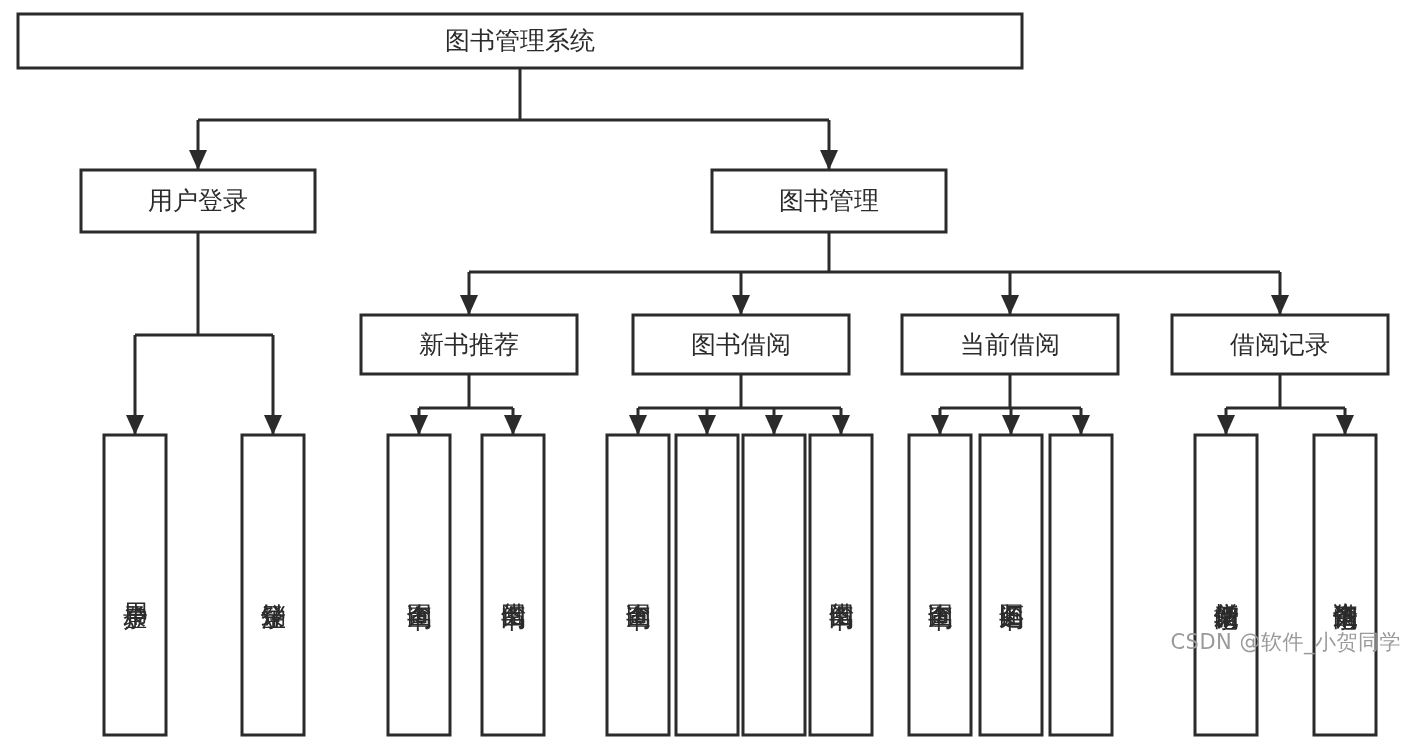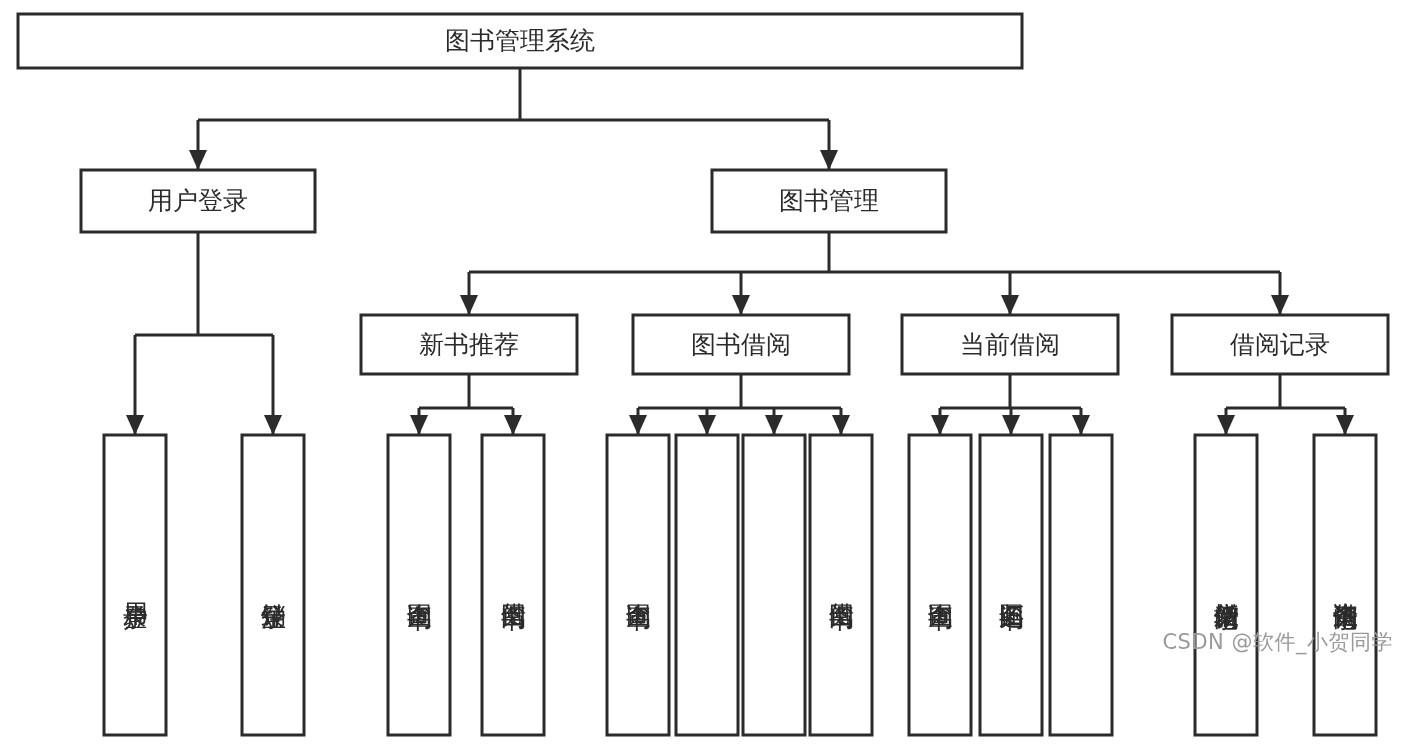--- a/index.html
+++ b/index.html
@@ -69,21 +69,21 @@
     color: #2b2b2b;
     white-space: nowrap;
     text-align: center;
   }
   .vlabel.clip {
     max-height: 100%;
     overflow: hidden;
   }
   .watermark {
     position: absolute;
-    right: 12px;
+    right: 4px;
     bottom: 6px;
     font-family: "DejaVu Sans", "Liberation Sans", sans-serif;
     font-size: 21px;
     color: #9a9a9a;
     letter-spacing: 0.5px;
     white-space: nowrap;
     pointer-events: none;
   }
 </style>
 </head>

